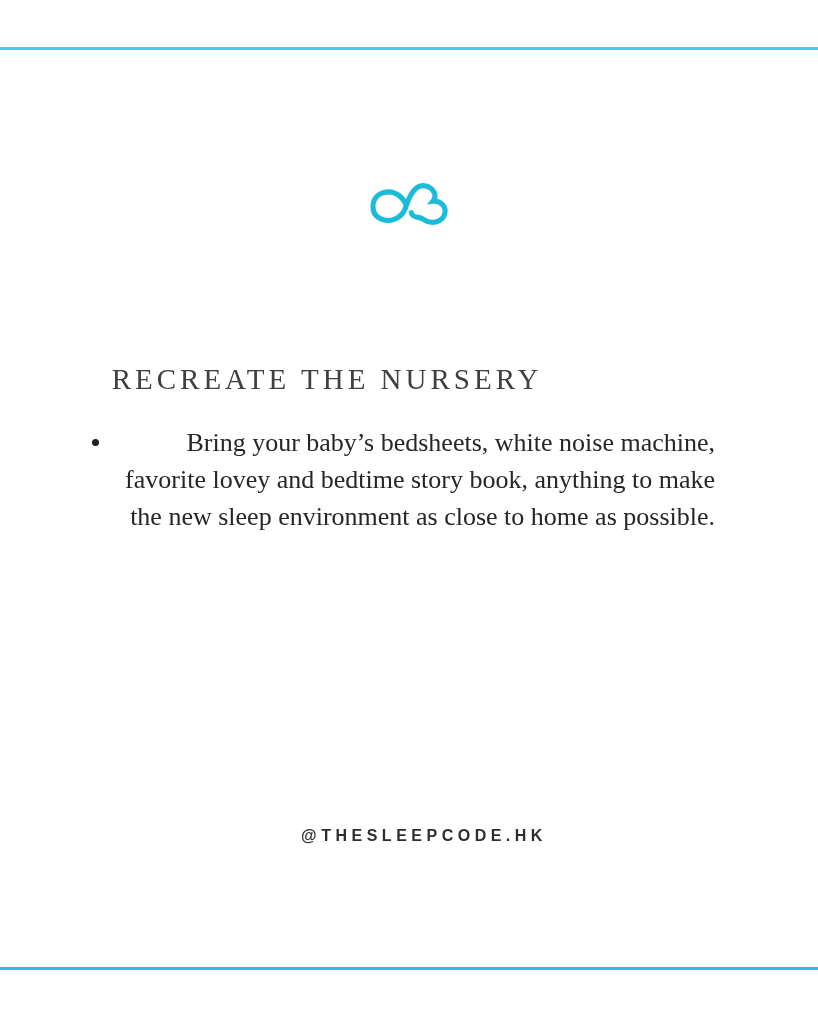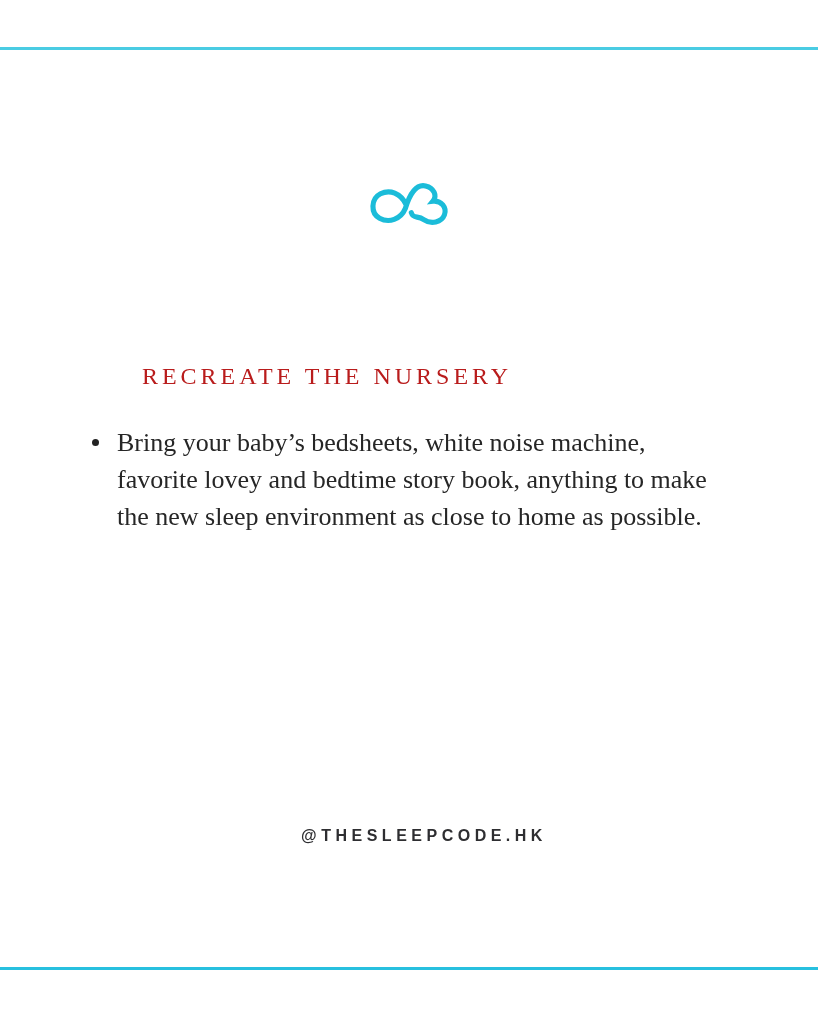--- a/index.html
+++ b/index.html
@@ -30,39 +30,40 @@
     display: flex;
     justify-content: center;
   }
   .page-title {
     position: absolute;
     top: 342px;
     left: 0;
     width: 654px;
     text-align: center;
     font-family: "Liberation Serif", serif;
-    font-size: 24px;
+    font-size: 29px;
     font-weight: 400;
     letter-spacing: 4px;
-    color: #b91c1c;
+    color: #404040;
     line-height: 36px;
     white-space: nowrap;
   }
   .bullet-list {
     position: absolute;
     top: 424px;
     left: 90px;
     width: 625px;
     margin: 0;
     padding: 0;
     list-style: none;
     color: #262626;
     font-family: "Liberation Serif", serif;
     font-size: 26px;
     line-height: 37px;
+    text-align: right;
   }
   .bullet-list li {
     position: relative;
     padding-left: 27px;
     margin-bottom: 26px;
   }
   .bullet-list li .dot {
     position: absolute;
     left: 2px;
     top: 15px;

